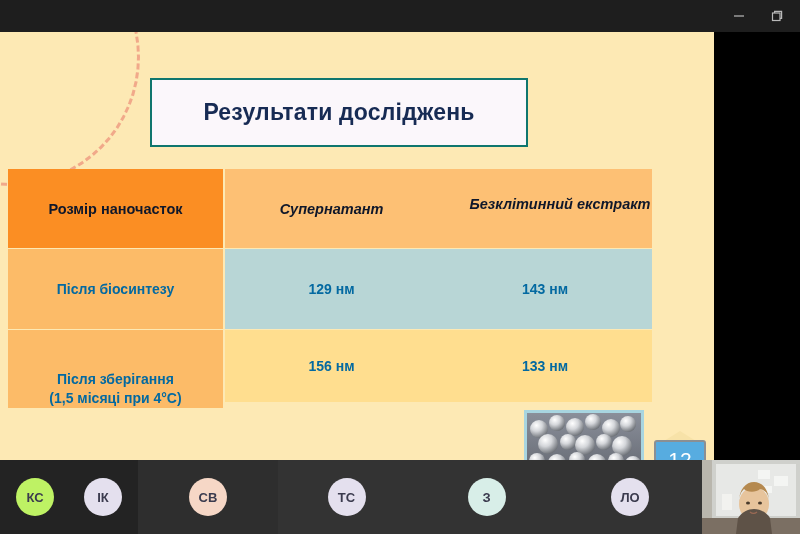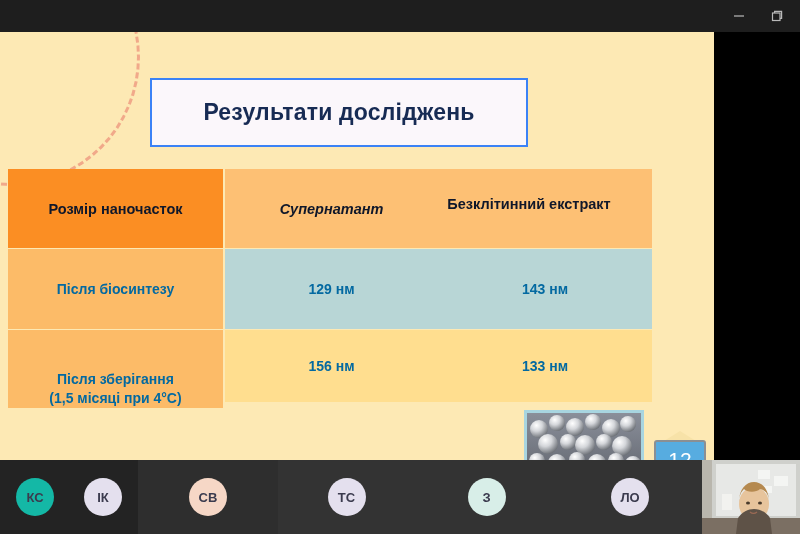--- a/index.html
+++ b/index.html
@@ -41,21 +41,21 @@
   
   #deco-arc {
     position:absolute; left:-118px; top:-104px;
     width:258px; height:258px; border-radius:50%;
     border:3px dashed #ef9f83; opacity:.85;
   }
 
   
   #title-card {
     position:absolute; left:150px; top:46px; width:378px; height:69px;
-    background:#fbf7fb; border:2px solid #3b82f6;
+    background:#fbf7fb; border:2px solid #0f766e;
     display:flex; align-items:center; justify-content:center;
   }
   #title-text {
     color:#172b54; font-size:23px; font-weight:bold; letter-spacing:.2px;
   }
 
   .col-head {
     position:absolute;
     display:flex; align-items:center; justify-content:center;
     font-size:14.5px; font-weight:bold; color:#0f172a; text-align:center;
@@ -71,21 +71,21 @@
   #c1-head  { left:8px;  top:137px; width:215px; height:79px; background:#fb8e23; }
   #c1-r1    { left:8px;  top:217px; width:215px; height:80px; background:#fcbb68; }
   #c1-r2    { left:8px;  top:298px; width:215px; height:78px; background:#fcbb68;align-items:flex-end; }
 
   
   #band-head { left:225px; top:137px; width:427px; height:79px; background:#fdc074; }
   #band-r1   { left:225px; top:217px; width:427px; height:80px; background:#b8d6d6; }
   #band-r2   { left:225px; top:298px; width:427px; height:72px; background:#ffde8f; }
 
   #c2-head { left:225px; top:137px; width:213px; height:79px;font-style:italic; }
-  #c3-head { left:422px; top:137px; width:214px; height:70px; }
+  #c3-head { left:453px; top:137px; width:214px; height:70px;font-style:italic; }
   #c2-r1   { left:225px; top:217px; width:213px; height:80px; }
   #c3-r1   { left:438px; top:217px; width:214px; height:80px; }
   #c2-r2   { left:225px; top:298px; width:213px; height:72px; }
   #c3-r2   { left:438px; top:298px; width:214px; height:72px; }
 
   
   #nano-photo {
     position:absolute; left:524px; top:378px; width:120px; height:78px;
     border:3px solid #a8d5e0; background:#7d8390; overflow:hidden;
   }
@@ -219,21 +219,21 @@
         <div id="slide-num-diamond"></div>
         <div id="slide-num">12</div>
       </div>
 
     </div>
   </div>
 
   <div id="strip">
 
     <div class="pcell" style="width:138px;background:#232323;">
-      <div class="avatar" style="background:#14b8a6;">
+      <div class="avatar" style="background:#bef264;">
           <span>КС</span>
         </div>
       <div class="avatar" style="background:#e4e0ee;">
           <span>ІК</span>
         </div>
     </div>
 
     <div class="pcell" style="width:140px;background:#2e2e2e;">
       <div class="avatar" style="background:#f6d7c6;">
           <span>СВ</span>

